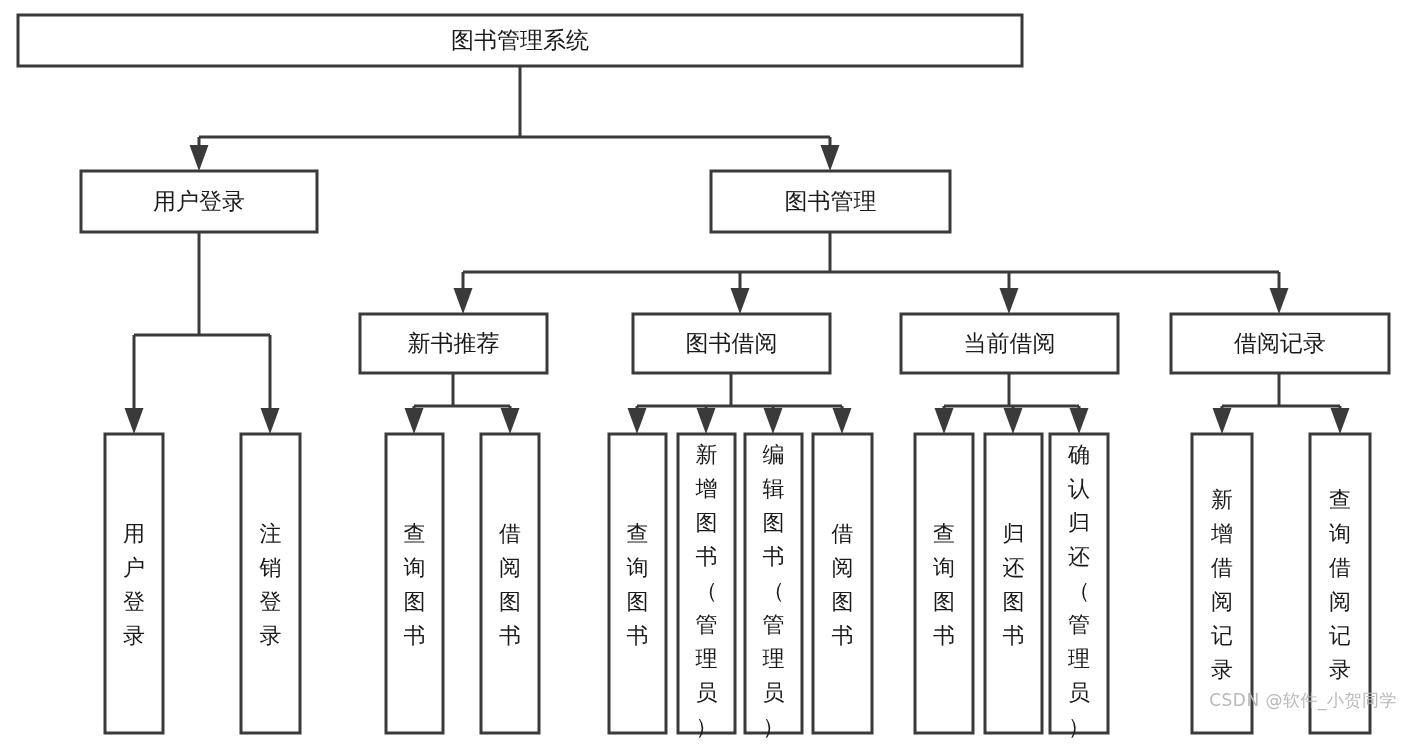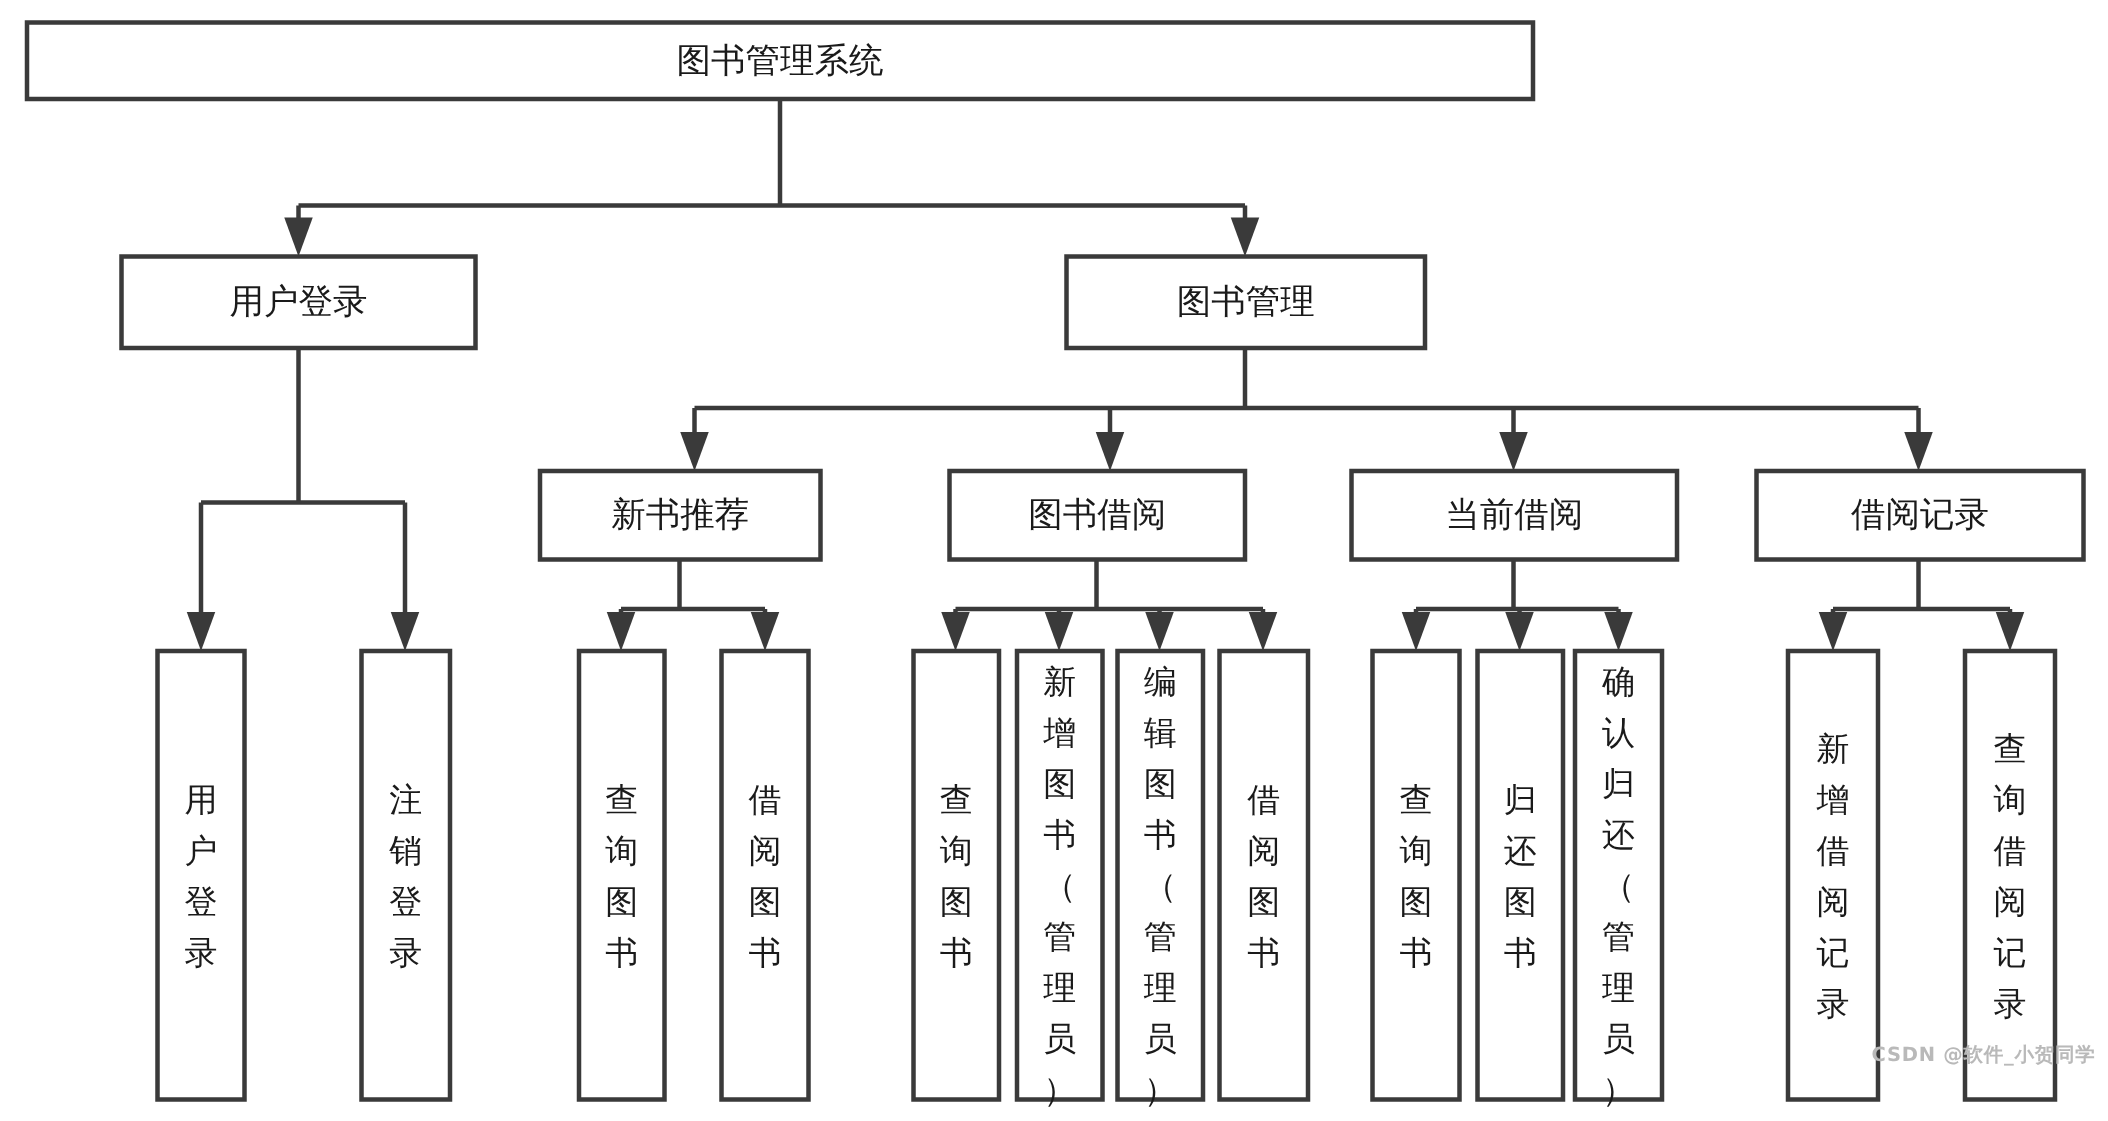--- a/index.html
+++ b/index.html
@@ -54,26 +54,25 @@
     dominant-baseline: middle;
   }
   .node-label.vertical-label {
     font-size: 22px;
   }
   .watermark-text {
     position: absolute;
     right: 8px;
     bottom: 6px;
     font-family: "DejaVu Sans", "Liberation Sans", sans-serif;
-    font-size: 13px;
+    font-size: 17px;
     color: #b9b9b9;
     white-space: nowrap;
     letter-spacing: 0.5px;
     pointer-events: none;
-    font-weight: bold;
   }
 </style>
 </head>
 <body>
 
 <div id="diagram-root">
   <svg class="diagram-canvas" viewBox="0 0 1405 747" xmlns="http://www.w3.org/2000/svg">
     <g id="edge-layer">
         <g>
           <path class="connector" d="M 520 66 L 520 137"></path>

